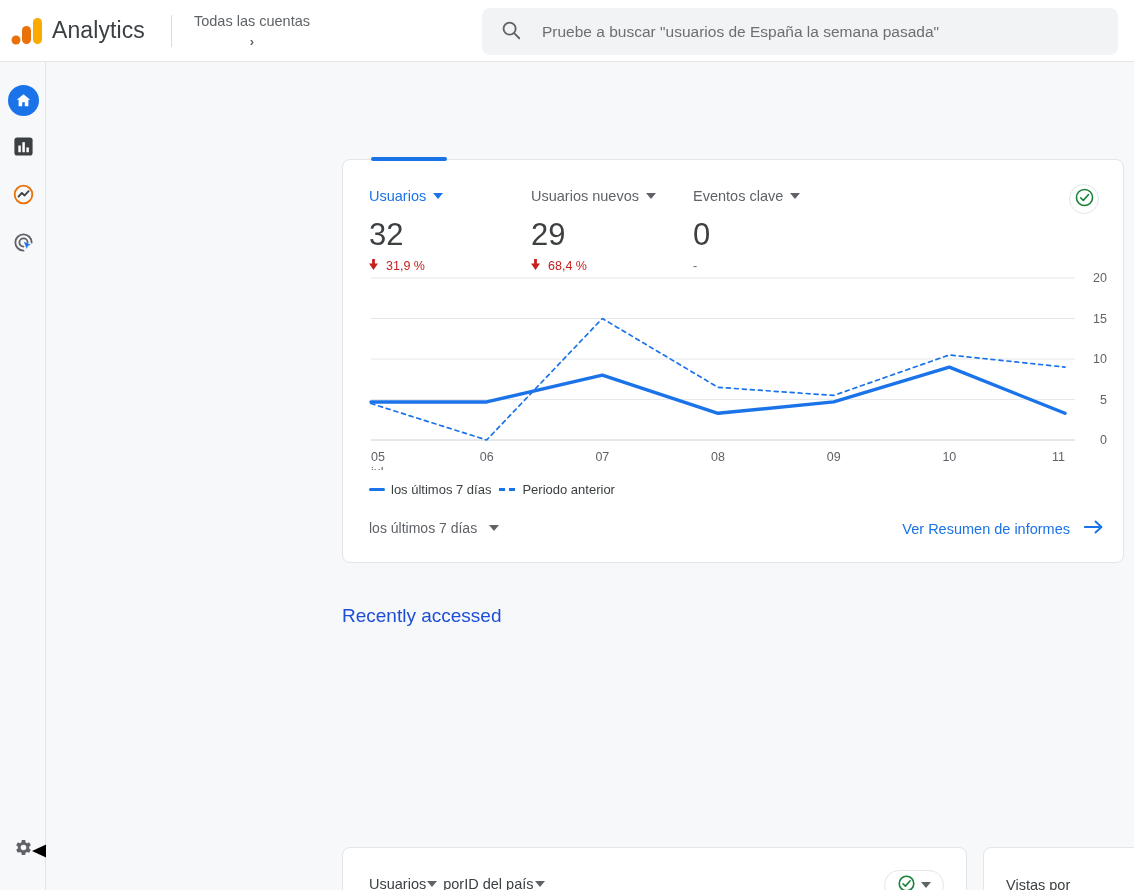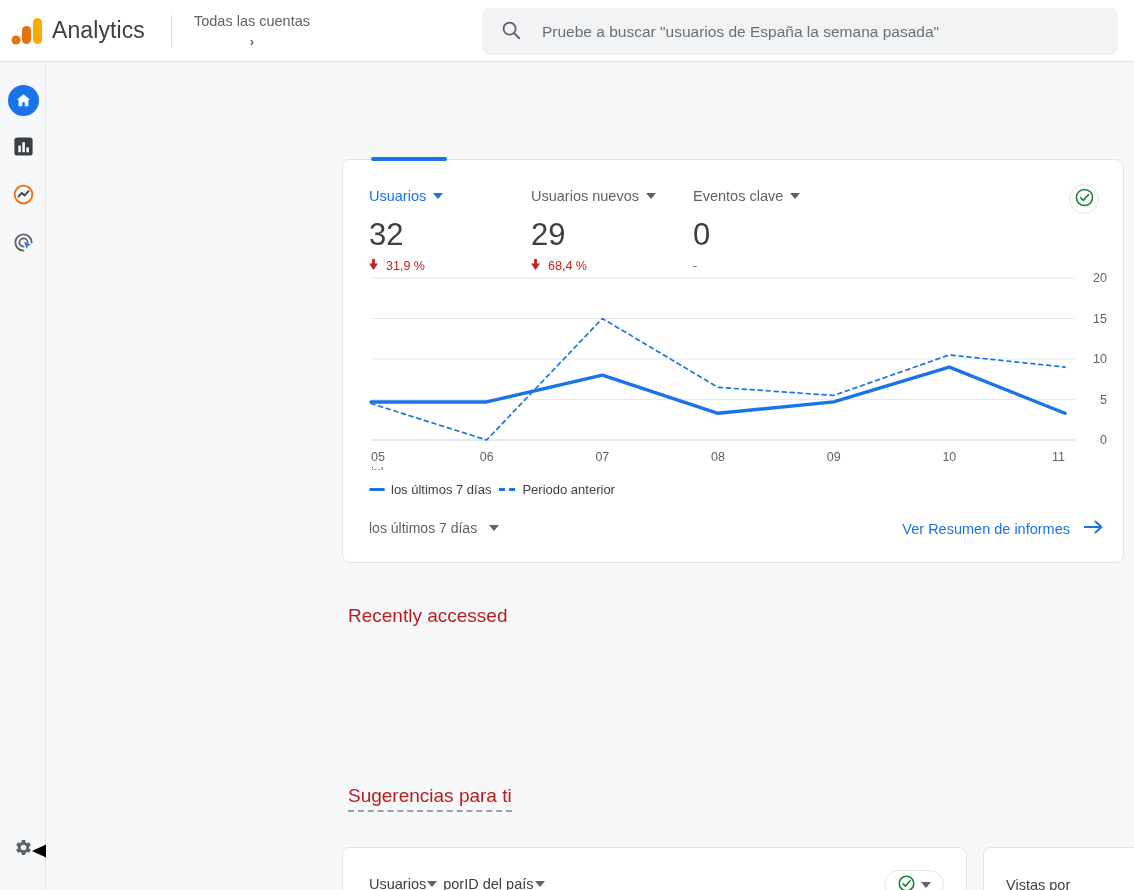--- a/index.html
+++ b/index.html
@@ -155,21 +155,21 @@
   }
   .viewreport {
     position:absolute; right: 20px; top: 360px;
     font-size: 14.5px; color:#1a73e8;
     display:flex; align-items:center; gap: 14px;
     cursor:pointer;
   }
 
   
   .sec-head {
-    position:absolute; font-size: 19px; color:#b91c1c; font-weight: 400; margin-left: 6px;
+    position:absolute; font-size: 19px; color:#1d4ed8; font-weight: 400;
   }
   .sec-head.dashed {
     border-bottom: 2px dashed #9aa0a6; padding-bottom: 3px;
   }
   .recent-card {
     left: 296px; top: 591px; width: 308px; height: 92px;
     padding: 20px 0 0 28px;
   }
   .recent-title { font-size: 14.5px; color:#1a73e8; }
   .recent-sub { font-size: 12.5px; color:#5f6368; margin-top: 8px; }
@@ -395,21 +395,20 @@
           <line x1="0.5" y1="7" x2="17" y2="7" stroke-linecap="round"></line>
           <polyline points="11.5,1.5 17.5,7 11.5,12.5" stroke-linecap="round" stroke-linejoin="round"></polyline>
         </svg>
       </span>
     </div>
   </div>
 
   <div class="sec-head" style="left:296px; top:543px;">Recently accessed</div>
 
 
-  <div class="sec-head dashed" style="left:296px; top:723px;">Sugerencias para ti</div>
 
   <div class="card sugg-card-1">
     <div class="sugg-title">
       <span>Usuarios</span>
       <span class="caret"></span>
       <span> por </span>
       <span>ID del país</span>
       <span class="caret"></span>
     </div>
     <div class="pill-btn">

